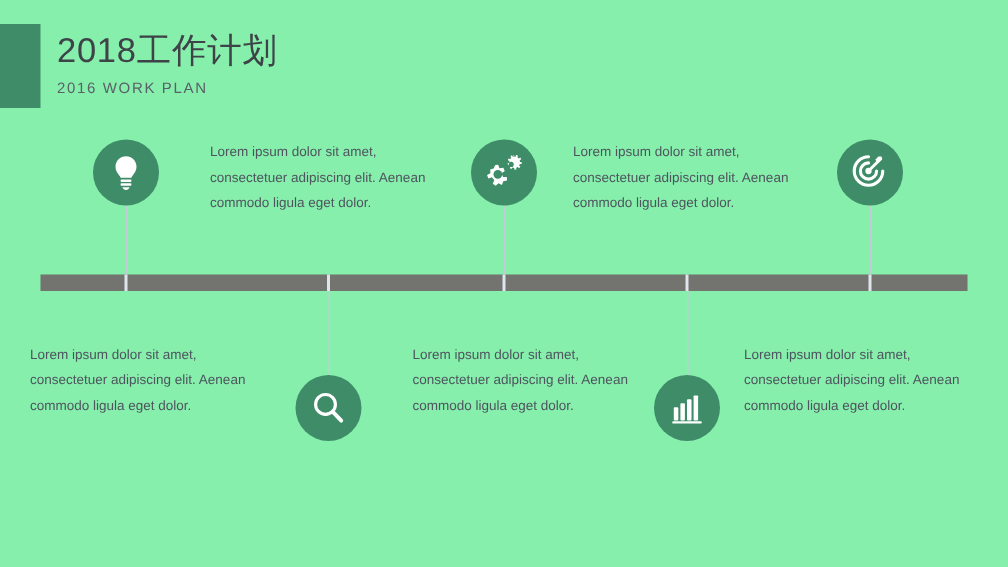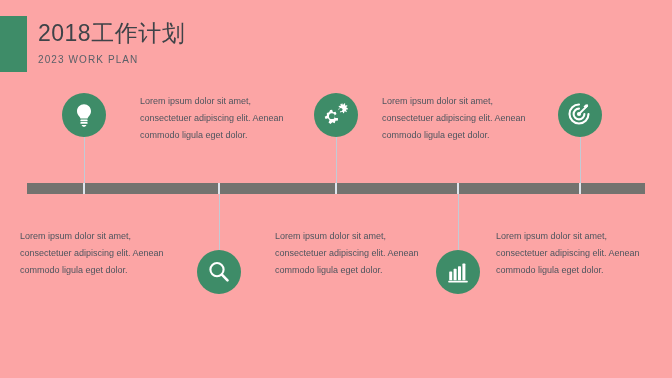--- a/index.html
+++ b/index.html
@@ -13,21 +13,21 @@
     font-family: "Liberation Sans", sans-serif;
     overflow: hidden;
     position: relative;
   }
 
   #slide {
     position: absolute;
     left: 0; top: 0;
     width: 672px;
     height: 378px;
-    background: #fca5a5;
+    background: #86efac;
   }
 
   
   #header-accent-block {
     position: absolute;
     left: 0;
     top: 16px;
     width: 27px;
     height: 56px;
     background: #3e8c68;
@@ -106,21 +106,21 @@
   }
 </style>
 </head>
 <body>
 
 <div id="slide">
 
   <div id="header-accent-block"></div>
   <div id="title-group">
     <div id="slide-title">2018工作计划</div>
-    <div id="slide-subtitle">2023 WORK PLAN</div>
+    <div id="slide-subtitle">2016 WORK PLAN</div>
   </div>
 
   <div id="timeline-bar">
     <div class="bar-divider" style="left:56px"></div>
     <div class="bar-divider" style="left:191px"></div>
     <div class="bar-divider" style="left:308px"></div>
     <div class="bar-divider" style="left:430px"></div>
     <div class="bar-divider" style="left:552px"></div>
   </div>
 

